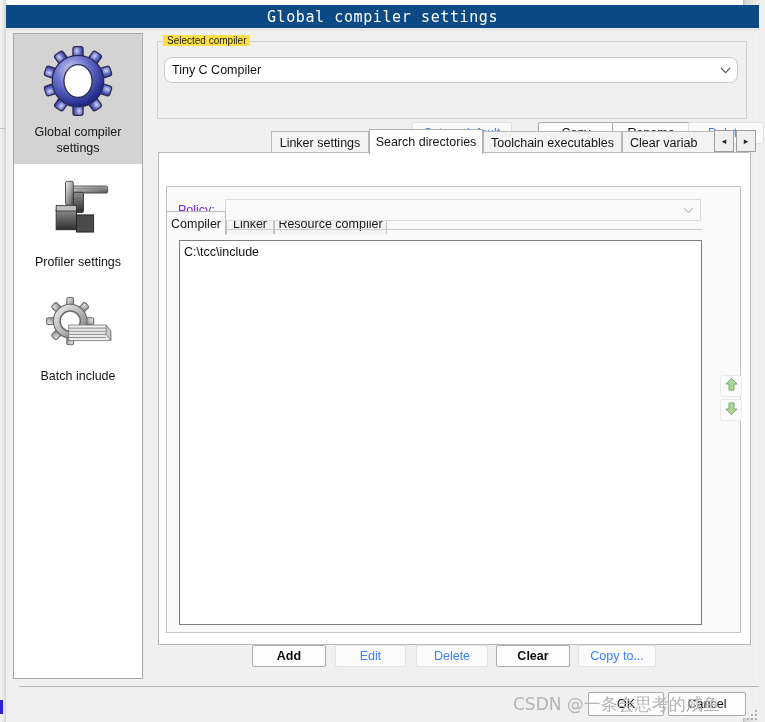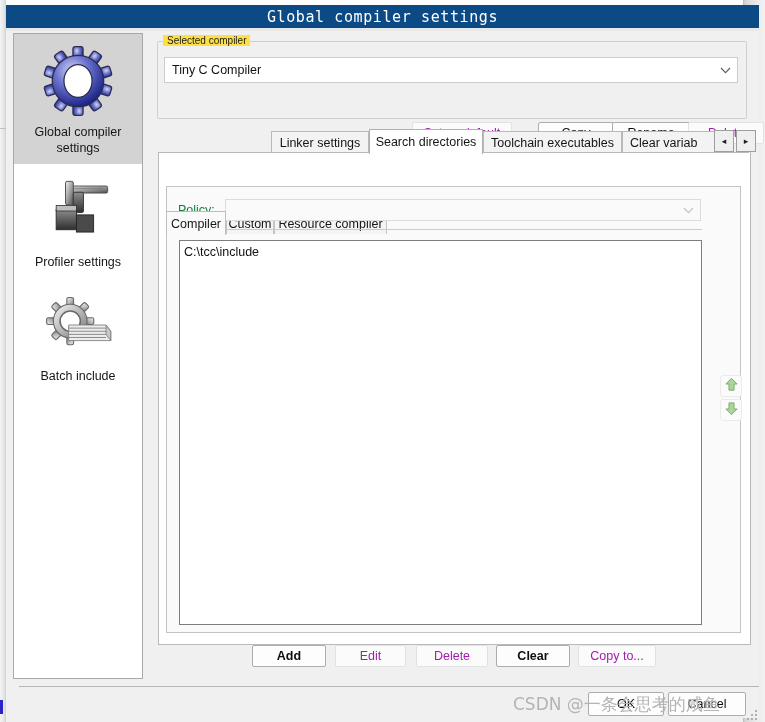--- a/index.html
+++ b/index.html
@@ -54,27 +54,27 @@
 
   .combo{position:absolute;background:#ffffff;border:1px solid #cccccc;
     box-sizing:border-box;display:flex;align-items:center;}
   .combo .txt{padding-left:7px;font-size:12.5px;color:#121212;flex:1;
     white-space:nowrap;overflow:hidden;}
   .combo .chev{width:24px;display:flex;align-items:center;justify-content:center;
     color:#5a5a5a;}
   .combo.disabled{background:#fafafa;border-color:#dcdcdc;}
   .combo.disabled .chev{color:#c2c2c2;}
 
-  #combo-compiler{left:15px;top:24px;width:574px;height:26px;}
+  #combo-compiler{left:15px;top:24px;width:574px;height:26px;border-radius:8px;}
 
   .btn{position:absolute;box-sizing:border-box;background:#fdfdfd;
     border:1px solid #adadad;border-radius:2px;font-size:12.5px;color:#0f0f0f;
     display:flex;align-items:center;justify-content:center;cursor:default;
     font-family:"Liberation Sans","DejaVu Sans",sans-serif;}
-  .btn.disabled{color:#a21caf;border-color:#e2e2e2;background:#fbfbfb;}
+  .btn.disabled{color:#3b82f6;border-color:#e2e2e2;background:#fbfbfb;}
 
   #btn-setdefault{left:263px;top:89px;width:100px;height:22px;}
   #btn-copy{left:389px;top:89px;width:76px;height:22px;}
   #btn-rename{left:463px;top:89px;width:78px;height:22px;}
   #btn-delete{left:539px;top:89px;width:76px;height:22px;}
 
   
   #tabstrip{position:absolute;left:152px;top:124px;width:591px;height:24px;}
   .tab{position:absolute;top:2px;height:22px;box-sizing:border-box;
     border:1px solid #b9b9b9;border-bottom:none;background:#f3f3f3;
@@ -97,21 +97,21 @@
   .itab{position:absolute;top:2px;height:21px;box-sizing:border-box;
     border:1px solid #c4c4c4;border-bottom:none;background:#f4f4f4;
     display:flex;align-items:center;justify-content:center;padding:0 8px;
     font-size:12.5px;color:#161616;cursor:default;white-space:nowrap;}
   .itab.active{top:0;height:24px;background:#fafafa;border-color:#bdbdbd;z-index:3;}
   #inner-underline{position:absolute;left:160px;top:181px;width:575px;height:1px;background:#c4c4c4;z-index:1;}
 
   #innerbody{position:absolute;left:160px;top:181px;width:575px;height:447px;
     background:#fafafa;border:1px solid #c4c4c4;border-top:none;box-sizing:border-box;}
 
-  #policy-label{position:absolute;left:172px;top:198px;font-size:12.5px;color:#15803d;}
+  #policy-label{position:absolute;left:172px;top:198px;font-size:12.5px;color:#6d28d9;}
   #combo-policy{left:219px;top:194px;width:476px;height:22px;}
   #policy-sep{position:absolute;left:168px;top:224px;width:528px;height:1px;background:#cbcbcb;}
 
   
   #listbox{position:absolute;left:173px;top:235px;width:523px;height:385px;
     background:#ffffff;border:1px solid #7d7d7d;box-sizing:border-box;overflow:hidden;}
   .list-row{padding:4px 0 0 4px;font-size:12.5px;color:#111111;white-space:nowrap;}
 
   
   .arrowbtn{position:absolute;width:22px;height:22px;box-sizing:border-box;
@@ -285,21 +285,21 @@
     <div class="tab" style="left:464px;width:96px;overflow:hidden;justify-content:flex-start;">Clear variab</div>
     <div class="tabscroll" style="left:556px;">◂</div>
     <div class="tabscroll" style="left:578px;">▸</div>
   </div>
 
   <div id="inner-underline"></div>
   <div id="innerbody"></div>
 
   <div id="innerstrip">
     <div class="itab active" style="left:0px;width:60px;">Compiler</div>
-    <div class="itab" style="left:60px;width:48px;">Custom</div>
+    <div class="itab" style="left:60px;width:48px;">Linker</div>
     <div class="itab" style="left:108px;width:113px;">Resource compiler</div>
   </div>
 
   <div id="policy-label">Policy:</div>
   <div class="combo disabled" id="combo-policy">
     <span class="txt"></span>
     <span class="chev">
       <svg width="11" height="7" viewBox="0 0 11 7">
           <path d="M1 1 L5.5 5.6 L10 1" fill="none" stroke="currentColor" stroke-width="1.1"></path>
         </svg>

